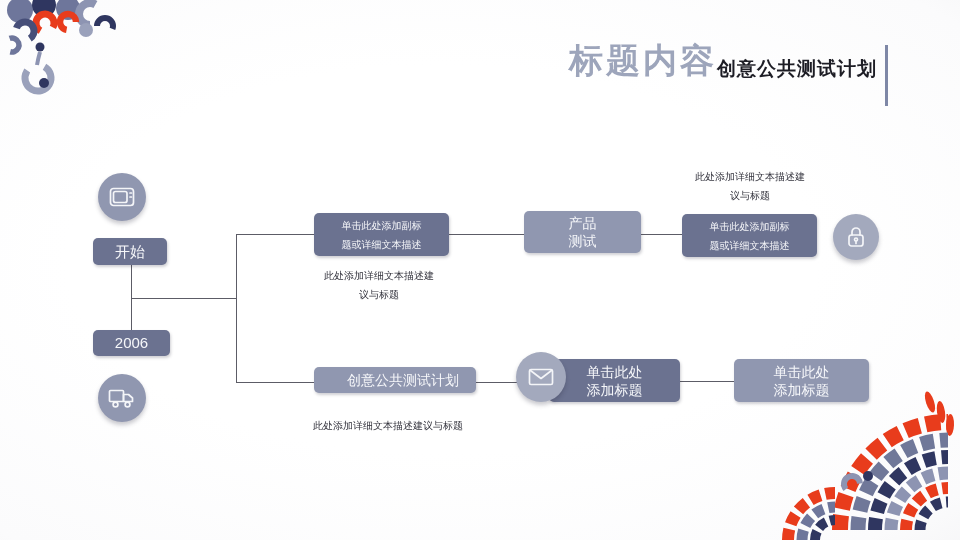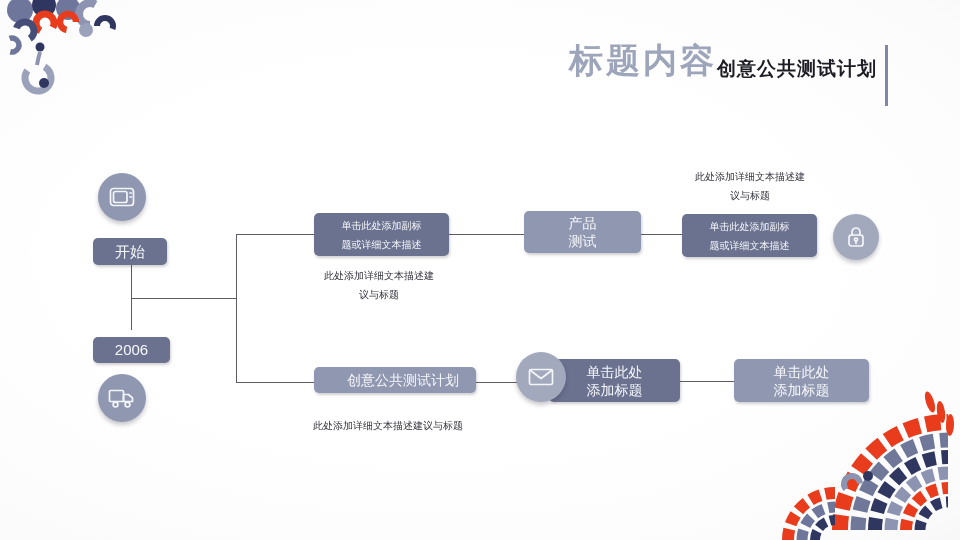--- a/index.html
+++ b/index.html
@@ -103,21 +103,21 @@
   <div class="badge mid" style="left:98px;top:374px;width:48px;height:48px;">
     <svg width="28" height="22" viewBox="0 0 28 22">
       <rect x="1.5" y="3.5" width="14" height="11" rx="1"></rect>
       <path d="M15.5 7.5 h5 l4 3.5 v3.5 h-9 z"></path>
       <circle cx="7.5" cy="17.5" r="2.4"></circle>
       <circle cx="19.5" cy="17.5" r="2.4"></circle>
     </svg>
   </div>
 
   <div class="fbox dark fs15" style="left:93px;top:238px;width:74px;height:27px;">开始</div>
-  <div class="fbox dark fs15" style="left:93px;top:330px;width:77px;height:26px;margin-top:7px;">2006</div>
+  <div class="fbox dark fs15" style="left:93px;top:330px;width:77px;height:26px;">2006</div>
 
   <div class="fbox dark fs13" style="left:314px;top:213px;width:135px;height:43px;">单击此处添加副标
 题或详细文本描述</div>
   <div class="fbox light fs14" style="left:524px;top:211px;width:117px;height:42px;">产品
 测试</div>
   <div class="fbox dark fs13" style="left:682px;top:214px;width:135px;height:43px;">单击此处添加副标
 题或详细文本描述</div>
   <div class="badge lite" style="left:833px;top:214px;width:46px;height:46px;">
     <svg width="22" height="24" viewBox="0 0 22 24">
       <path d="M7 10 V7 a4 4 0 0 1 8 0 v3"></path>

